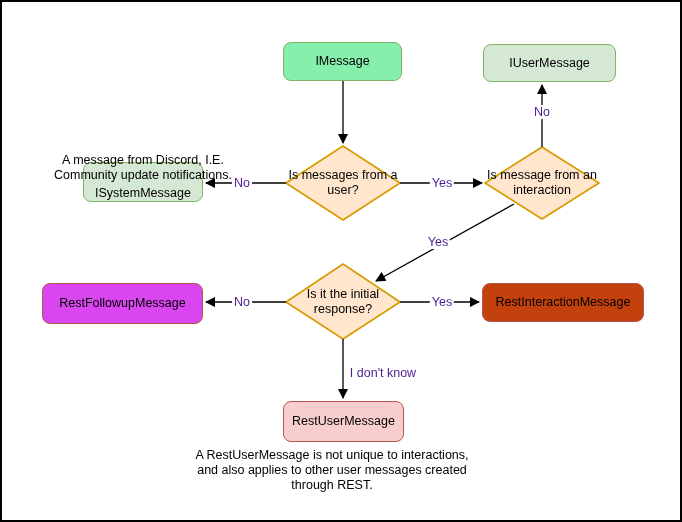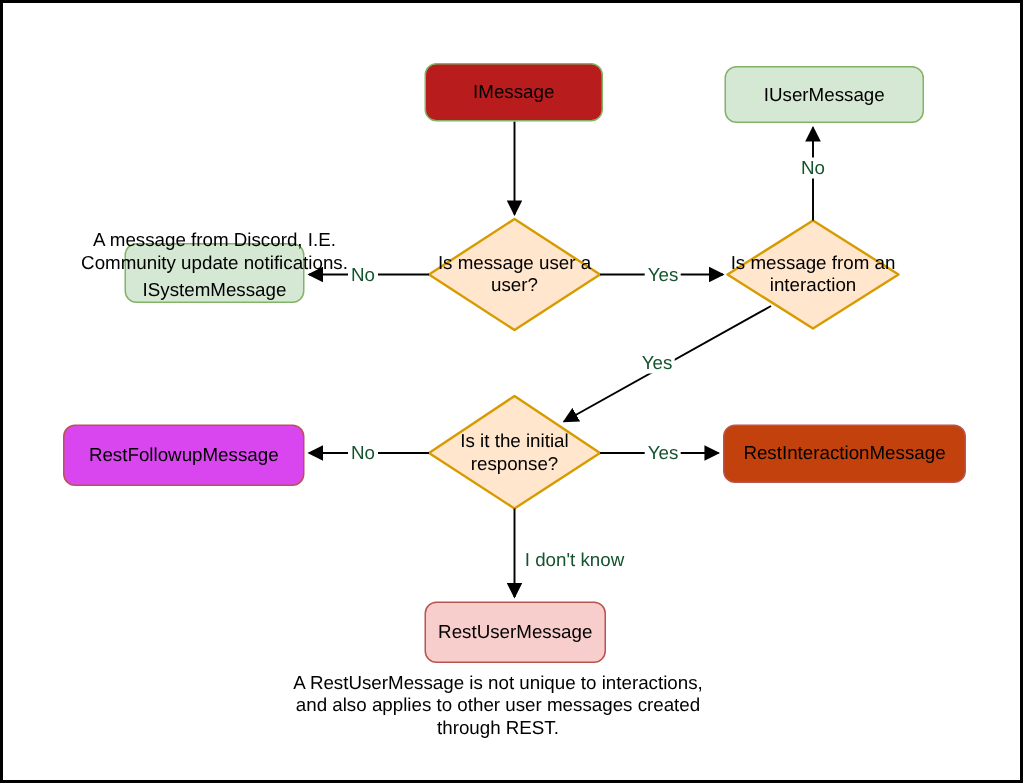--- a/index.html
+++ b/index.html
@@ -46,21 +46,21 @@
     font-size: 12.5px;
     color: #000000;
     line-height: 15px;
   }
   .edge-label {
     position: absolute;
     transform: translate(-50%, -50%);
     background: #ffffff;
     padding: 0 2px;
     font-size: 12.5px;
-    color: #14532d;
+    color: #4c1d95;
     white-space: nowrap;
   }
   .note {
     position: absolute;
     text-align: center;
     font-size: 12.5px;
     color: #000000;
     line-height: 15px;
     white-space: pre-line;
   }
@@ -103,40 +103,40 @@
     <line x1="341" y1="79" x2="341" y2="141" stroke="#000000" stroke-width="1.3" marker-end="url(#arrow)"></line>
     <line x1="284" y1="181" x2="204" y2="181" stroke="#000000" stroke-width="1.3" marker-end="url(#arrow)"></line>
     <line x1="398" y1="181" x2="480" y2="181" stroke="#000000" stroke-width="1.3" marker-end="url(#arrow)"></line>
     <line x1="540" y1="145" x2="540" y2="83" stroke="#000000" stroke-width="1.3" marker-end="url(#arrow)"></line>
     <line x1="512" y1="202" x2="374" y2="279" stroke="#000000" stroke-width="1.3" marker-end="url(#arrow)"></line>
     <line x1="284" y1="300" x2="204" y2="300" stroke="#000000" stroke-width="1.3" marker-end="url(#arrow)"></line>
     <line x1="398" y1="300" x2="477" y2="300" stroke="#000000" stroke-width="1.3" marker-end="url(#arrow)"></line>
     <line x1="341" y1="337" x2="341" y2="396" stroke="#000000" stroke-width="1.3" marker-end="url(#arrow)"></line>
   </svg>
 
-  <div class="node n-imessage" style="background-color: #b91c1c; border-color: rgb(130, 179, 102);">
+  <div class="node n-imessage" style="background-color: #86efac; border-color: rgb(130, 179, 102);">
     <span>IMessage</span>
   </div>
   <div class="node n-iusermessage" style="background-color: rgb(213, 232, 212); border-color: rgb(130, 179, 102);">
     <span>IUserMessage</span>
   </div>
   <div class="node n-isystemmessage" style="background-color: rgb(213, 232, 212); border-color: rgb(130, 179, 102);">
     <span>ISystemMessage</span>
   </div>
   <div class="node n-restfollowup" style="background-color: #d946ef; border-color: rgb(184, 84, 80);">
     <span>RestFollowupMessage</span>
   </div>
   <div class="node n-restinteraction" style="background-color: #c2410c; border-color: rgb(184, 84, 80); align-items: center;">
     <span>RestInteractionMessage</span>
   </div>
   <div class="node n-restuser" style="background-color: rgb(248, 206, 204); border-color: rgb(184, 84, 80);">
     <span>RestUserMessage</span>
   </div>
 
-  <div class="diamond-label d1-label">Is message user a user?</div>
+  <div class="diamond-label d1-label">Is messages from a user?</div>
   <div class="diamond-label d2-label">Is message from an interaction</div>
   <div class="diamond-label d3-label">Is it the initial response?</div>
 
   <span class="edge-label lbl-user-no">No</span>
   <span class="edge-label lbl-user-yes">Yes</span>
   <span class="edge-label lbl-interaction-no">No</span>
   <span class="edge-label lbl-interaction-yes">Yes</span>
   <span class="edge-label lbl-initial-no">No</span>
   <span class="edge-label lbl-initial-yes">Yes</span>
   <span class="edge-label lbl-initial-idk">I don't know</span>

